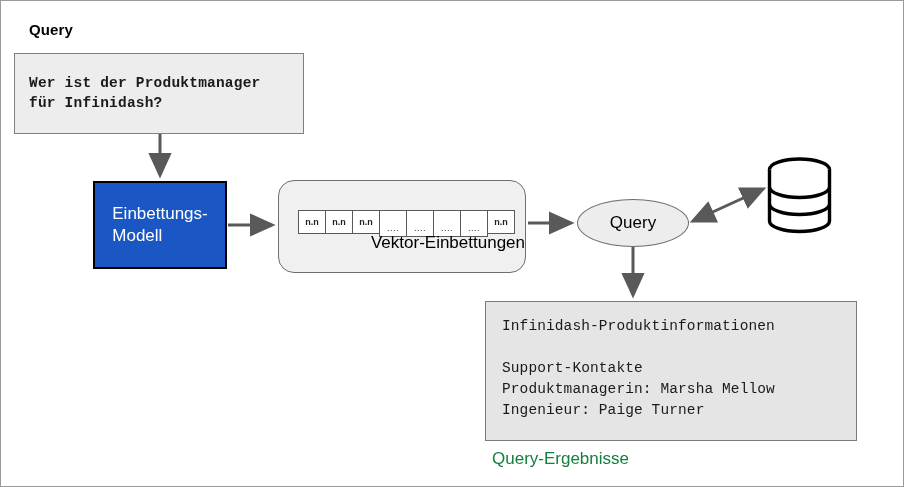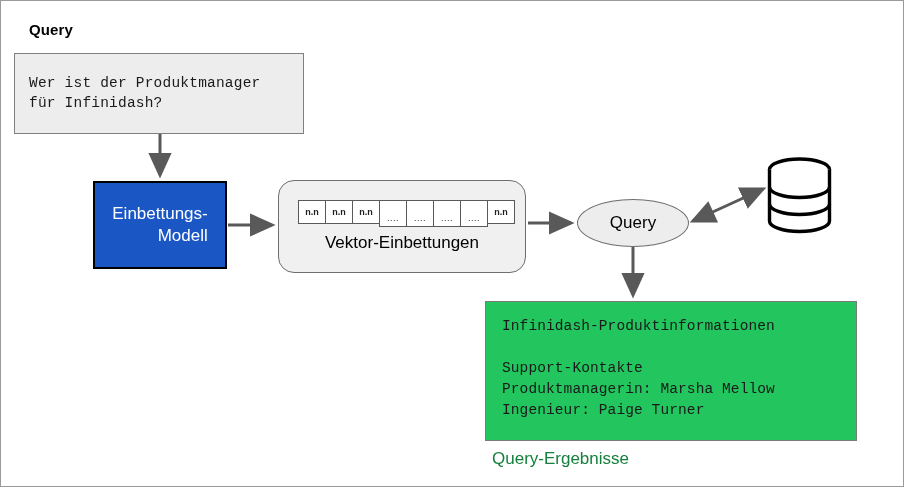--- a/index.html
+++ b/index.html
@@ -52,54 +52,55 @@
   #prompt-text {
     position: absolute;
     left: 14px;
     top: 19px;
     font-family: "Liberation Mono", monospace;
     font-size: 14.5px;
     line-height: 20px;
     color: #1a1a1a;
     white-space: pre;
     letter-spacing: 0.2px;
+    font-weight: bold;
   }
   
   #embedding-model-box {
     left: 92px;
     top: 180px;
     width: 134px;
     height: 88px;
     background: #1a56c4;
     border: 2px solid #000000;
     display: flex;
     align-items: center;
     justify-content: center;
   }
   #embedding-model-label {
     color: #ffffff;
     font-size: 17px;
     line-height: 22px;
-    text-align: right;
+    text-align: left;
     white-space: pre-line;
   }
   
   #vector-embeddings-box {
     left: 277px;
     top: 179px;
     width: 248px;
     height: 93px;
     background: #f0f0f0;
     border: 1.6px solid #6e6e6e;
     border-radius: 16px;
   }
   #vector-cells {
     position: absolute;
     left: 19px;
-    top: 19px;
+    top: 29px;
     display: flex;
   }
   .vcell {
     width: 26px;
     height: 22px;
     border: 1px solid #595959;
     margin-left: -1px;
     background: #ffffff;
     font-size: 9px;
     color: #202020;
@@ -109,21 +110,21 @@
     font-family: "Liberation Sans", sans-serif;
     font-weight: bold;
   }
   .vcell:first-child { margin-left: 0; }
   .vcell.dots { font-weight: normal; letter-spacing: 0.5px; align-items: flex-end; padding-bottom: 3px; }
   #vector-embeddings-label {
     position: absolute;
     left: 0;
     right: 0;
     top: 52px;
-    text-align: center;
+    text-align: right;
     font-size: 17px;
     color: #000000;
   }
   
   #query-ellipse {
     left: 576px;
     top: 198px;
     width: 112px;
     height: 48px;
     background: #ededed;
@@ -151,21 +152,21 @@
     text-align: center;
     font-size: 17px;
     color: #000000;
   }
   
   #query-results-box {
     left: 484px;
     top: 300px;
     width: 372px;
     height: 140px;
-    background: #22c55e;
+    background: #e5e5e5;
     border: 1px solid #7b7b7b;
   }
   #query-results-text {
     position: absolute;
     left: 16px;
     top: 14px;
     font-family: "Liberation Mono", monospace;
     font-size: 14.5px;
     line-height: 21px;
     color: #1a1a1a;

